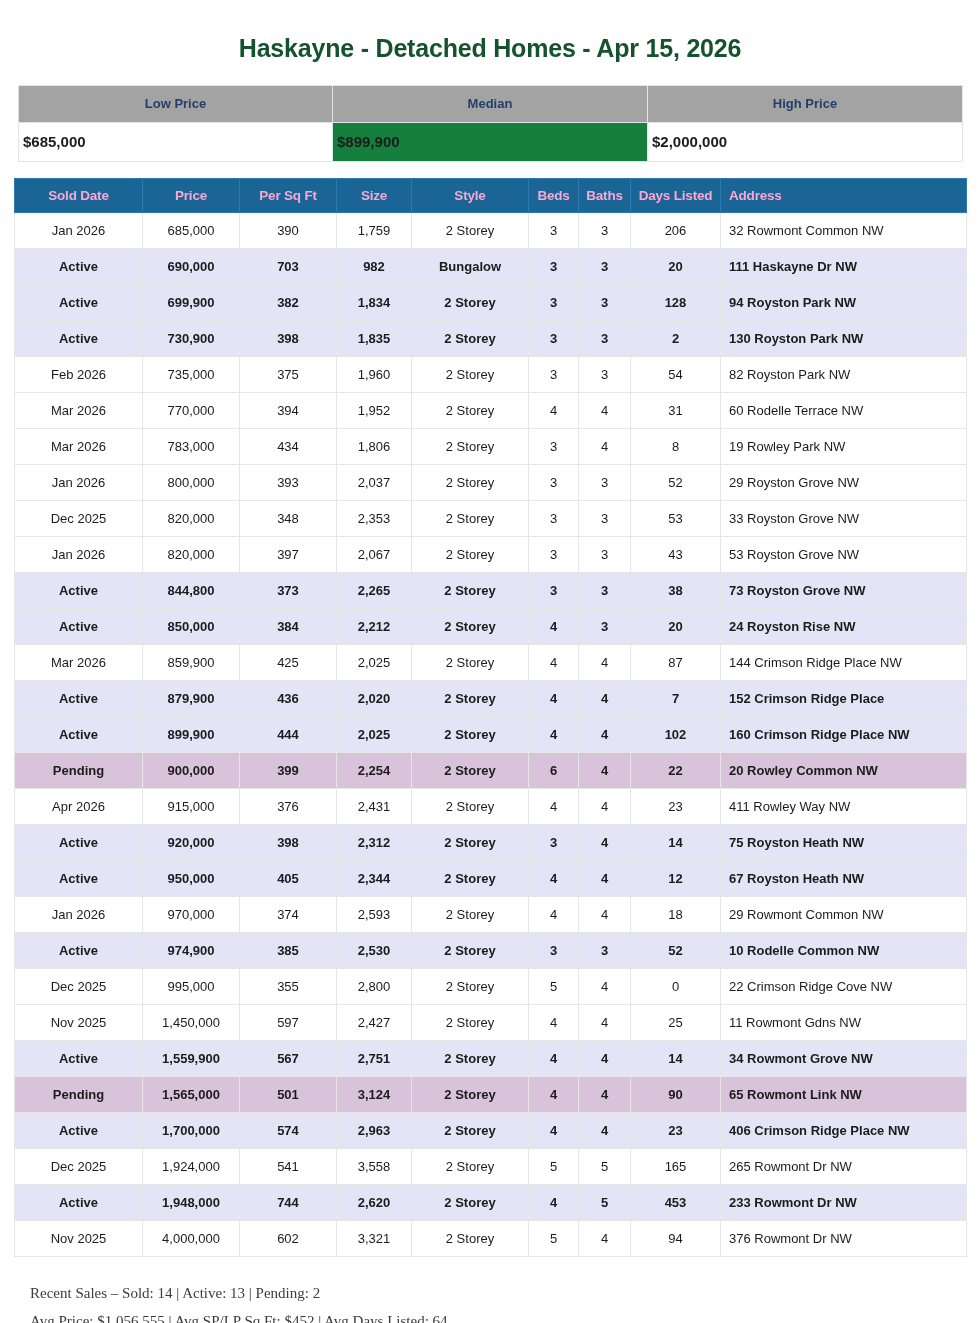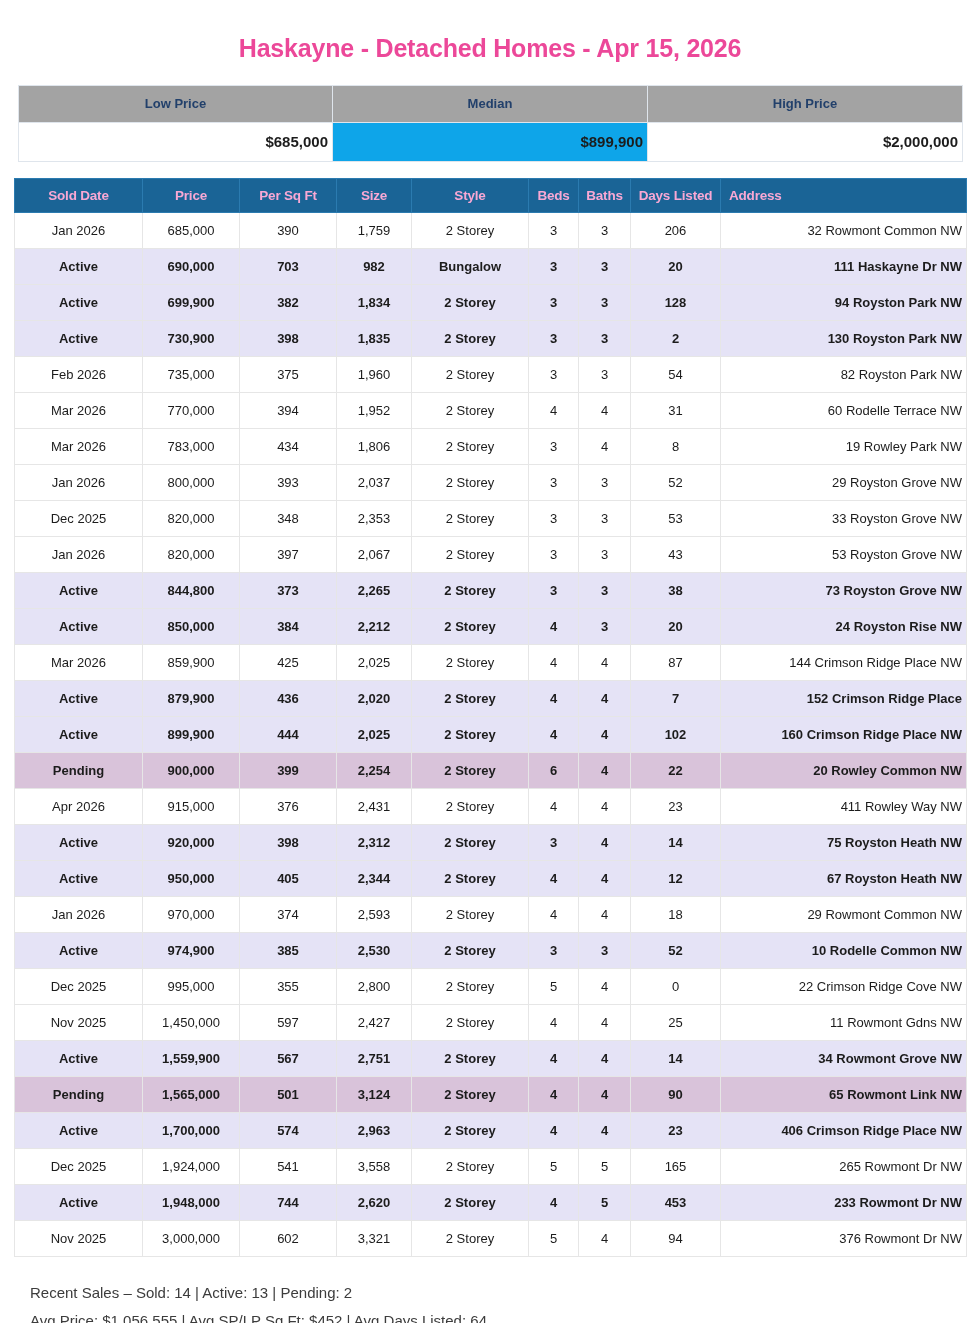--- a/index.html
+++ b/index.html
@@ -17,21 +17,21 @@
   .page {
     width: 980px;
     height: 1323px;
     position: relative;
     box-sizing: border-box;
   }
 
   
   .report-title {
     text-align: center;
-    color: #ec4899;
+    color: #14532d;
     font-size: 25px;
     font-weight: bold;
     letter-spacing: -0.2px;
     padding-top: 14px;
     padding-bottom: 0;
     line-height: 34px;
   }
 
   
   .summary-wrap {
@@ -52,25 +52,25 @@
     text-align: center;
     height: 16px;
   }
   table.summary td {
     background: #ffffff;
     color: #1c1c1c;
     font-size: 15px;
     font-weight: bold;
     padding: 10px 4px;
     border: 1px solid #dfe5ec;
-    text-align: right;
+    text-align: left;
     height: 18px;
   }
   table.summary td.tinted {
-    background: #0ea5e9;
+    background: #15803d;
   }
 
   
   .listings-wrap {
     margin: 16px 14px 0 14px;
   }
   table.listings {
     width: 952px;
     border-collapse: collapse;
     table-layout: fixed;
@@ -94,21 +94,21 @@
   table.listings tbody td {
     font-size: 13px;
     padding: 9px 4px;
     border: 1px solid #e6e6e6;
     text-align: center;
     color: #1c1c1c;
     height: 17px;
     white-space: nowrap;
   }
   table.listings tbody td.addr {
-    text-align: right;
+    text-align: left;
     padding-left: 8px;
   }
 
   
   tr.status-sold td {
     background: #ffffff;
     font-weight: normal;
   }
   tr.status-active td {
     background: #e5e3f6;
@@ -135,20 +135,21 @@
 
   
   .stats {
     margin: 22px 0 0 30px;
     color: #3c3c3c;
     font-size: 15px;
     line-height: 26px;
   }
   .stats div {
     padding: 1px 0;
+    font-family: Liberation Serif, serif;
   }
 </style>
 </head>
 <body>
 
 <div class="page">
 
   <h1 class="report-title">Haskayne - Detached Homes - Apr 15, 2026</h1>
 
   <div class="summary-wrap">
@@ -505,21 +506,21 @@
             <td>744</td>
             <td>2,620</td>
             <td>2 Storey</td>
             <td>4</td>
             <td>5</td>
             <td>453</td>
             <td class="addr">233 Rowmont Dr NW</td>
           </tr>
           <tr class="status-sold">
             <td>Nov 2025</td>
-            <td>3,000,000</td>
+            <td>4,000,000</td>
             <td>602</td>
             <td>3,321</td>
             <td>2 Storey</td>
             <td>5</td>
             <td>4</td>
             <td>94</td>
             <td class="addr">376 Rowmont Dr NW</td>
           </tr>
         </tbody>
     </table>

